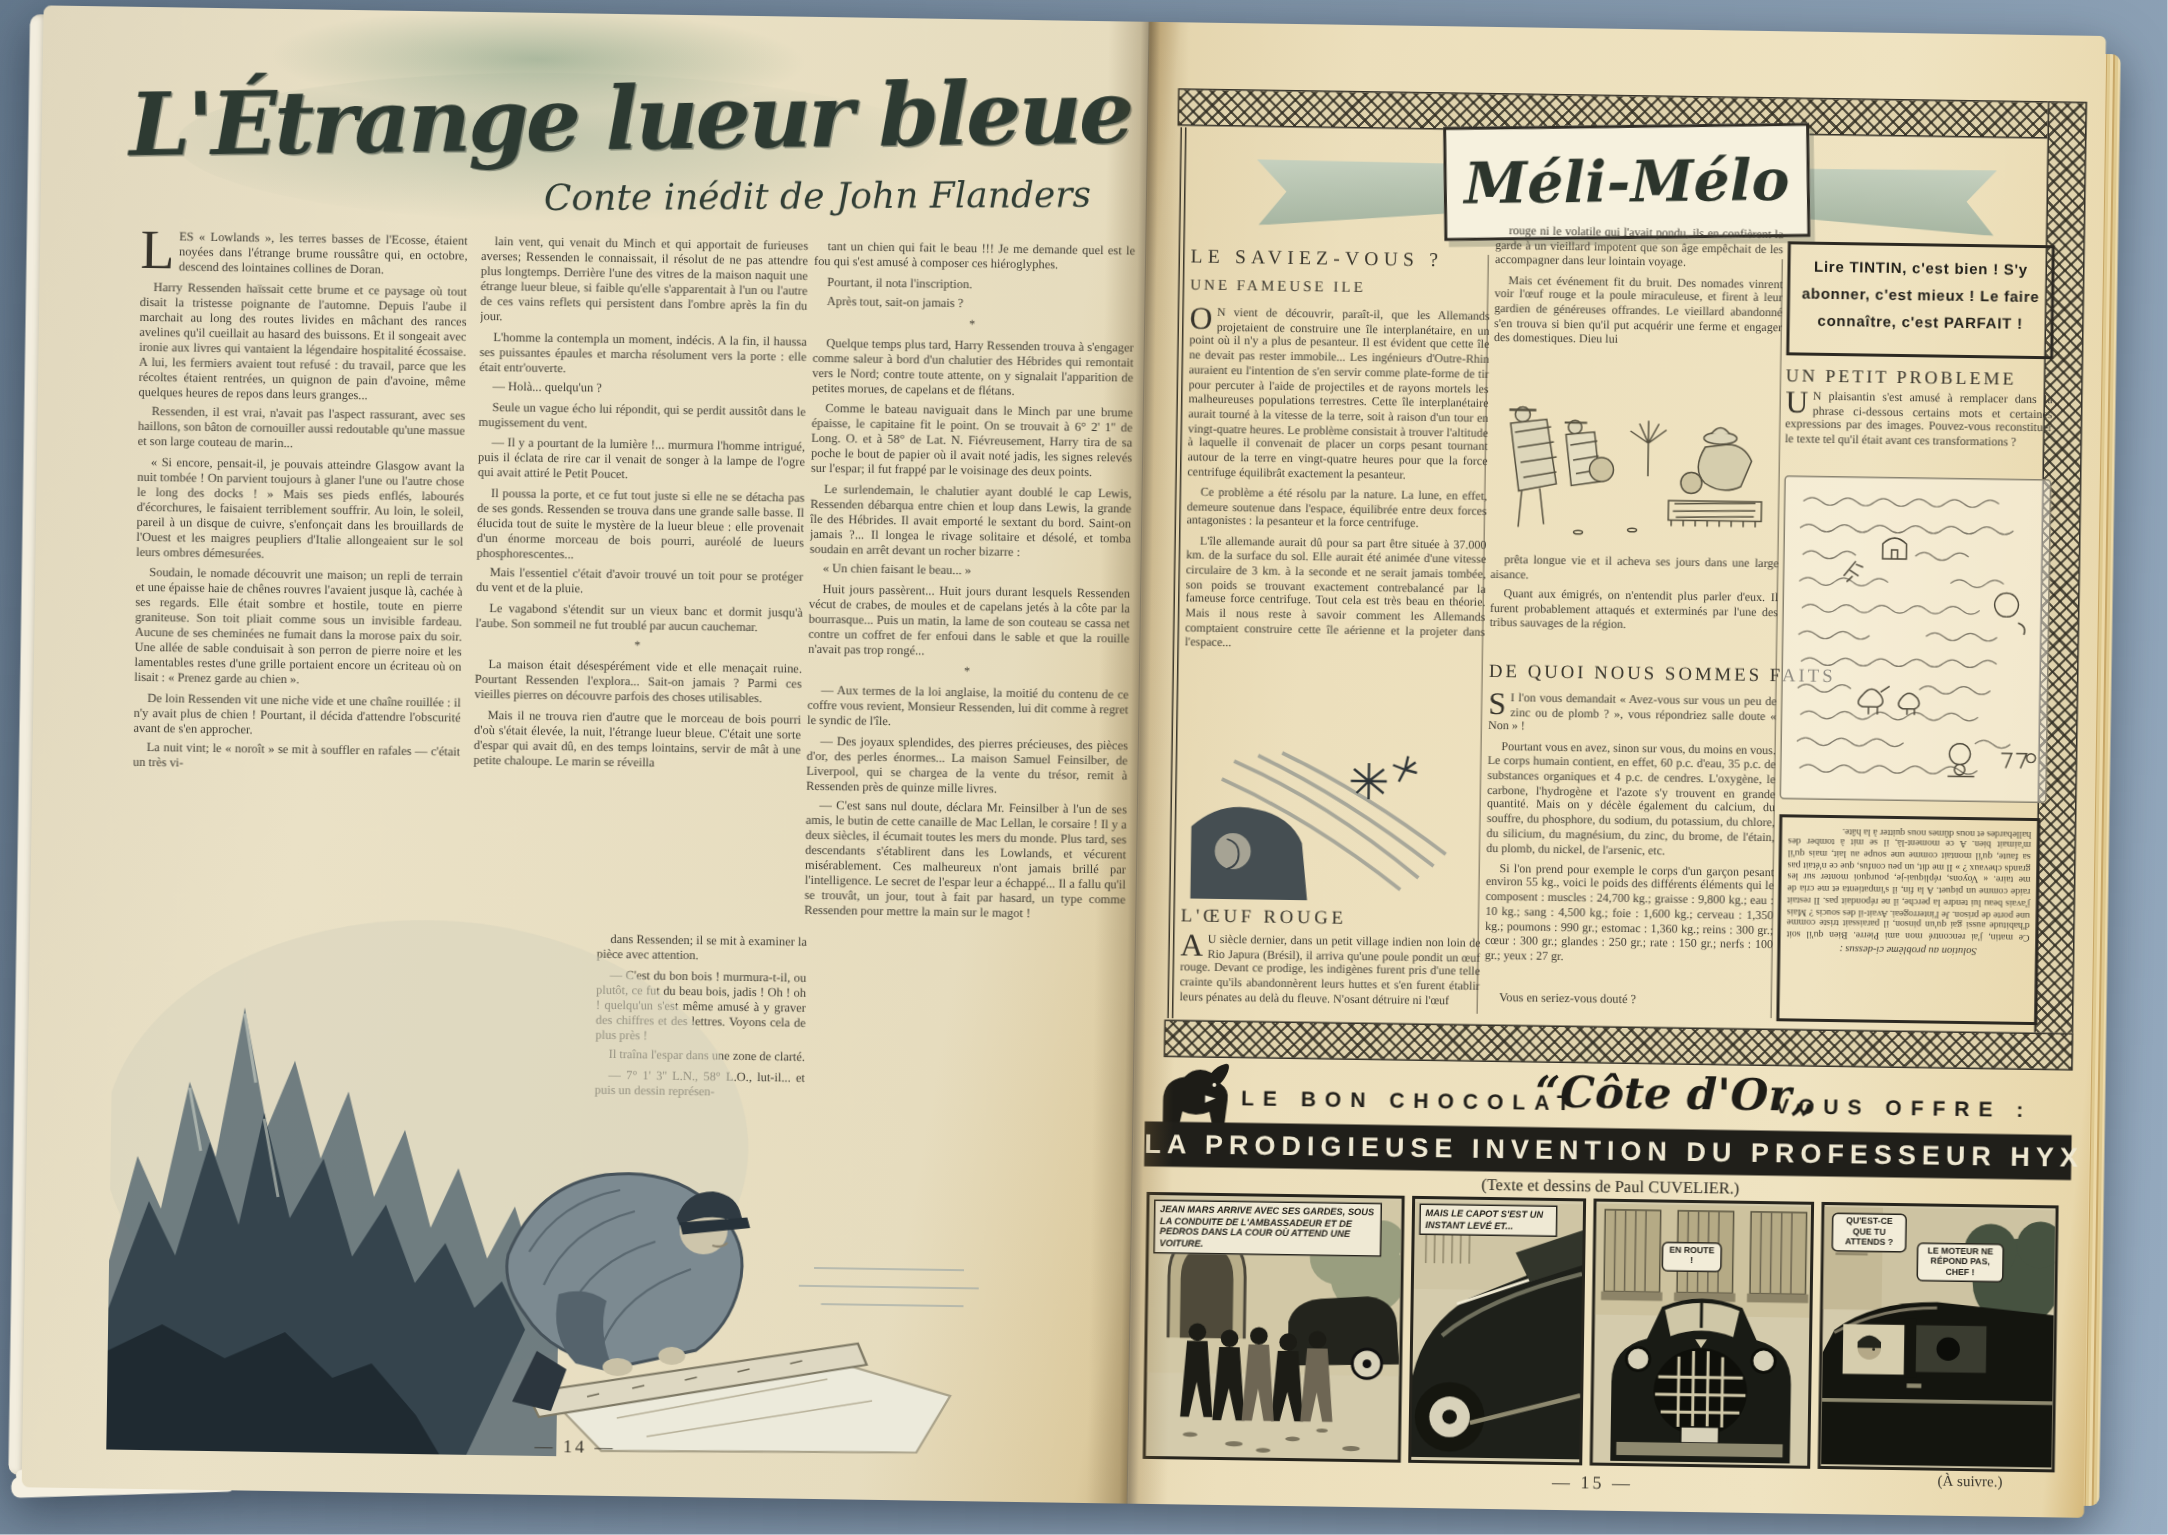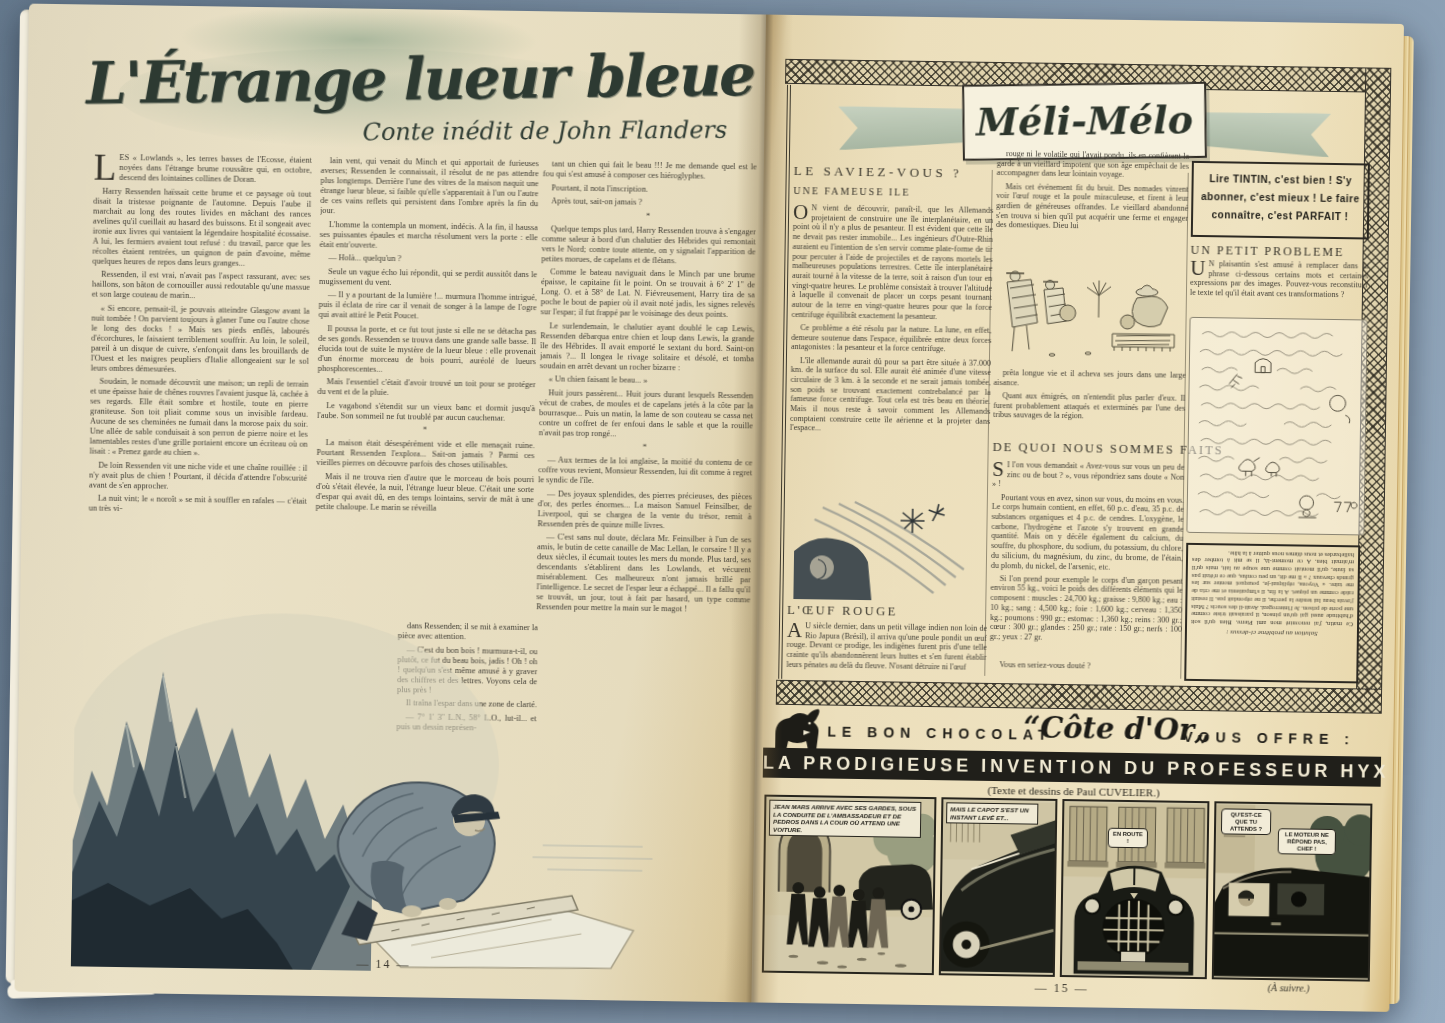--- a/index.html
+++ b/index.html
@@ -127,21 +127,21 @@
     background:#d4cbac; overflow:hidden; }
   .p1 { left:10px;  width:172px; } .p2 { left:187px; width:116px; }
   .p3 { left:308px; width:147px; } .p4 { left:460px; width:158px; }
   .panel svg { position:absolute; left:0; top:0; width:100%; height:100%; }
   .caption { position:absolute; background:#efe9d4; border:1px solid #26241d; padding:2px 3px;
     font-family:"Liberation Sans",sans-serif; font-style:italic; font-weight:bold;
     font-size:6.2px; line-height:7.6px; color:#24221b; text-transform:uppercase; }
   .bubble { position:absolute; background:#f2ecd8; border:1px solid #26241d; border-radius:4px;
     padding:2px 3px; font-family:"Liberation Sans",sans-serif; font-weight:bold;
     font-size:5.8px; line-height:6.8px; text-align:center; text-transform:uppercase; color:#1d1c16; }
-  .suite { position:absolute; left:516px; top:960px; font-size:10px; font-style:italic; color:#3c392f; }
+  .suite { position:absolute; left:540px; top:960px; font-size:10px; color:#3c392f; }
 </style>
 </head>
 <body>
 
 <div id="photo">
   <div class="magazine">
     <div class="stack-left"></div>
     <div class="stack-right"></div>
     <div class="curl curl-a"></div>
     <div class="curl curl-b"></div>
@@ -298,21 +298,21 @@
             <ellipse cx="58" cy="100" rx="3" ry="1.2"></ellipse>
         </g>
       </svg>
 
       <div class="col tiny rc2-b2">
           <p class="para">prêta longue vie et il acheva ses jours dans une large aisance.</p>
           <p class="para">Quant aux émigrés, on n'entendit plus parler d'eux. Il furent probablement attaqués et exterminés par l'une des tribus sauvages de la région.</p>
         </div>
       <div class="hdr" style="left:233px; top:422px; font-size:12.5px; letter-spacing:2px;">DE QUOI NOUS SOMMES FAITS</div>
       <div class="col tiny rc2-b3">
-        <p class="para nofirst"><span class="dropcap">S</span><span>I l'on vous demandait « Avez-vous sur vous un peu de zinc ou de bout ? », vous répondriez sans doute « Non » !</span></p>
+        <p class="para nofirst"><span class="dropcap">S</span><span>I l'on vous demandait « Avez-vous sur vous un peu de zinc ou de plomb ? », vous répondriez salle doute « Non » !</span></p>
         <div>
             <p class="para">Pourtant vous en avez, sinon sur vous, du moins en vous. Le corps humain contient, en effet, 60 p.c. d'eau, 35 p.c. de substances organiques et 4 p.c. de cendres. L'oxygène, le carbone, l'hydrogène et l'azote s'y trouvent en grande quantité. Mais on y décèle également du calcium, du souffre, du phosphore, du sodium, du potassium, du chlore, du silicium, du magnésium, du zinc, du brome, de l'étain, du plomb, du nickel, de l'arsenic, etc.</p>
             <p class="para">Si l'on prend pour exemple le corps d'un garçon pesant environ 55 kg., voici le poids des différents éléments qui le composent : muscles : 24,700 kg.; graisse : 9,800 kg.; eau : 10 kg.; sang : 4,500 kg.; foie : 1,600 kg.; cerveau : 1,350 kg.; poumons : 990 gr.; estomac : 1,360 kg.; reins : 300 gr.; cœur : 300 gr.; glandes : 250 gr.; rate : 150 gr.; nerfs : 100 gr.; yeux : 27 gr.</p>
           </div>
       </div>
       <div class="closing">Vous en seriez-vous douté ?</div>
 
       <div class="tintin">
         <div>Lire TINTIN, c'est bien ! S'y</div>
         <div>abonner, c'est mieux ! Le faire</div>

